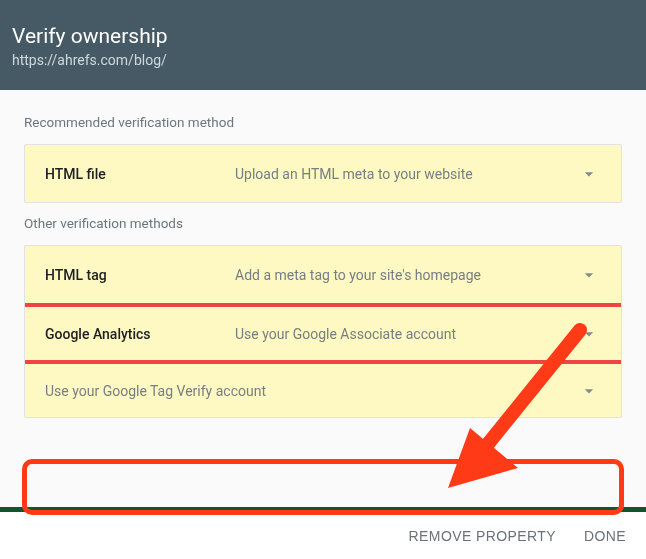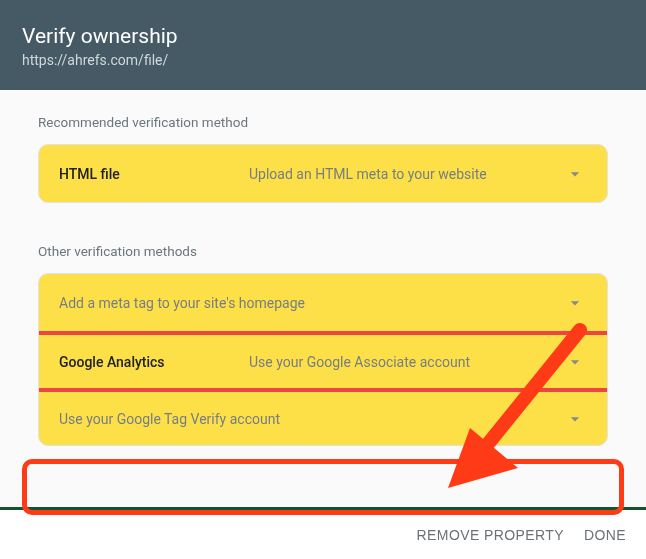--- a/index.html
+++ b/index.html
@@ -6,47 +6,47 @@
   body {
     font-family: Roboto, Arial, sans-serif;
     background: #fafafa;
     width: 646px;
     height: 559px;
     overflow: hidden;
     position: relative;
   }
   .header {
     background: #455a64;
-    padding: 24px 22px 22px;
+    padding: 24px 12px 22px;
     color: #fff;
   }
   .header-title {
     font-size: 21px;
     font-weight: 400;
     margin-bottom: 4px;
   }
   .header-sub {
     font-size: 14px;
     color: #cfd8dc;
     font-weight: 400;
   }
   .content {
-    padding: 22px 38px 0;
+    padding: 22px 24px 0;
   }
   .section-label {
     font-size: 13.5px;
     color: #6b777e;
     margin-bottom: 14px;
     margin-top: 2px;
   }
-  .section-gap { margin-top: 40px; }
+  .section-gap { margin-top: 12px; }
   .card {
-    background: #fde047;
+    background: #fef9c3;
     border: 1px solid #e2e2e2;
-    border-radius: 10px;
+    border-radius: 2px;
   }
   .row {
     display: flex;
     align-items: center;
     height: 57px;
     padding: 0 20px 0 20px;
     border-top: 4px solid #ef4444;
     cursor: pointer;
     position: relative;
   }
@@ -69,27 +69,27 @@
     flex-shrink: 0;
     display: flex;
     align-items: center;
     justify-content: center;
   }
   .chevron svg { fill: #838a90; }
   .footer {
     position: absolute;
     bottom: 0; left: 0; right: 0;
     height: 52px;
-    border-top: 3px solid #14532d;
+    border-top: 5px solid #14532d;
     background: #fff;
     display: flex;
     justify-content: flex-end;
     align-items: center;
     padding-right: 20px;
-    gap: 20px;
+    gap: 28px;
   }
   .footer-btn {
     font-size: 14px;
     font-weight: 500;
     color: #6a7278;
     letter-spacing: 0.4px;
     background: none;
     border: none;
     cursor: pointer;
     text-transform: uppercase;
@@ -113,21 +113,21 @@
     height: 180px;
     pointer-events: none;
     z-index: 20;
   }
 </style>
 </head>
 <body>
 
 <div class="header">
   <div class="header-title">Verify ownership</div>
-  <div class="header-sub">https://ahrefs.com/file/</div>
+  <div class="header-sub">https://ahrefs.com/blog/</div>
 </div>
 
 <div class="content">
 
   <div class="section-label">Recommended verification method</div>
 
   <div class="card">
     <div class="row">
       <div class="row-title">HTML file</div>
       <div class="row-desc">Upload an HTML meta to your website</div>
@@ -136,20 +136,21 @@
             <path d="M7 10l5 5 5-5z"></path>
           </svg>
       </span>
     </div>
   </div>
 
   <div class="section-label section-gap">Other verification methods</div>
 
   <div class="card">
     <div class="row">
+      <div class="row-title">HTML tag</div>
       <div class="row-desc">Add a meta tag to your site's homepage</div>
       <span class="chevron">
         <svg width="20" height="20" viewBox="0 0 24 24">
             <path d="M7 10l5 5 5-5z"></path>
           </svg>
       </span>
     </div>
     <div class="row">
       <div class="row-title">Google Analytics</div>
       <div class="row-desc">Use your Google Associate account</div>

